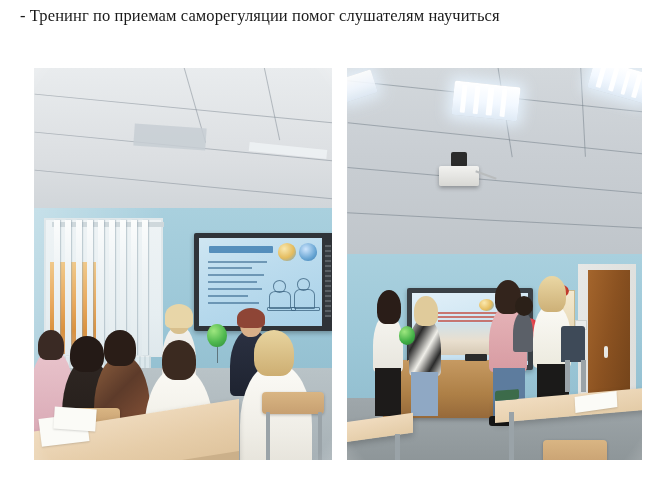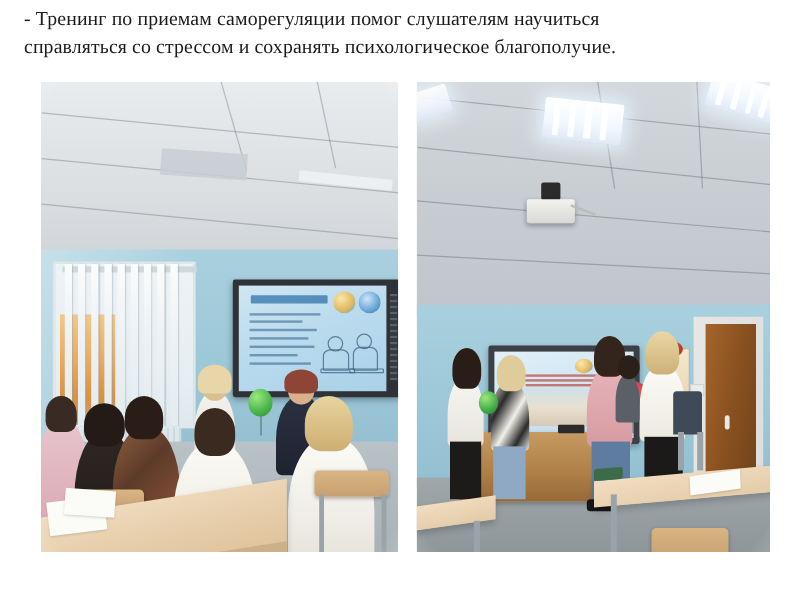--- a/index.html
+++ b/index.html
@@ -116,21 +116,20 @@
     box-shadow:0 3px 6px rgba(0,0,0,.2);}
   .R-deskleg{position:absolute;background:#9aa3a8;width:5px;}
 </style>
 </head>
 <body>
 
 <div class="page">
 
   <div class="caption">
     <span class="ln">- Тренинг по приемам саморегуляции помог слушателям научиться</span>
-    <span class="ln">справляться со стрессом и сохранять психологическое благополучие.</span>
   </div>
 
   <div class="photo photo-left">
     <div class="scene">
 
       <div class="ceiling L-ceiling"></div>
       <div class="L-tilt" style="left:0;top:40px;width:300px;transform:rotate(5.5deg);"></div>
       <div class="L-tilt" style="left:0;top:78px;width:300px;transform:rotate(5.5deg);"></div>
       <div class="L-tilt" style="left:0;top:116px;width:300px;transform:rotate(5.5deg);"></div>
       <div class="L-tilt" style="left:60px;top:-10px;width:175px;transform:rotate(74deg);"></div>

